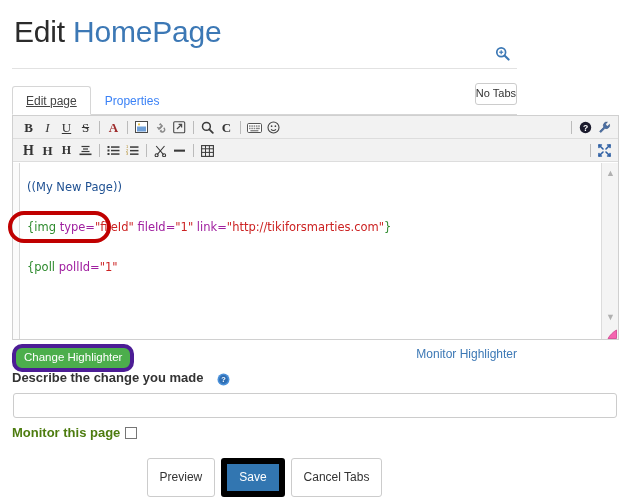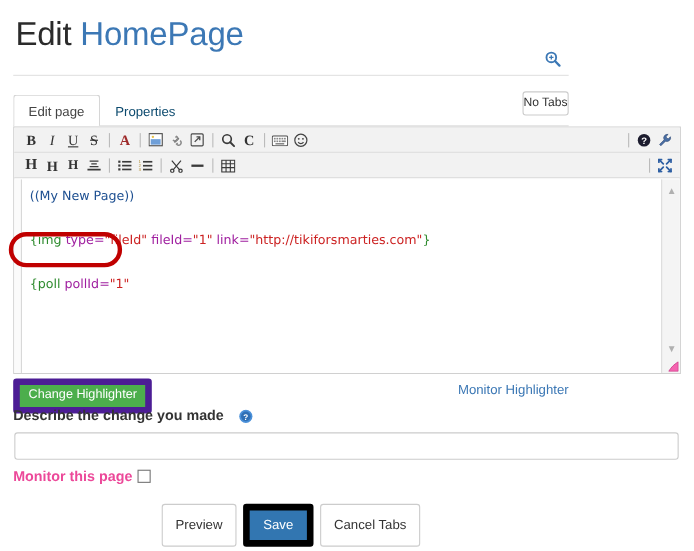--- a/index.html
+++ b/index.html
@@ -94,29 +94,30 @@
     position: relative;
     float: left;
     font-size: 12px;
     line-height: 14px;
     padding: 7px 13px 7px;
     cursor: pointer;
     box-sizing: border-box;
     height: 29px;
     border: 1px solid transparent;
     border-bottom: none;
-    color: #0c4a6e;
+    color: #3b82f6;
   }
   .tab.active {
     background: #ffffff;
     border: 1px solid #d6d6d6;
     border-bottom: 1px solid #ffffff;
     border-radius: 3px 3px 0 0;
     color: #444444;
     margin-bottom: -1px;
+    text-decoration: underline;
   }
 
   
   .editor-frame {
     position: absolute;
     left: 12px;
     top: 115px;
     width: 607px;
     height: 225px;
     border: 1px solid #d0d0d0;
@@ -203,21 +204,21 @@
     width: 6px;
     background: #fbfbfb;
     border-right: 1px solid #d8d8d8;
   }
   .code-area {
     position: absolute;
     left: 7px;
     right: 17px;
     top: 0;
     bottom: 0;
-    padding: 5px 0 0 7px;
+    padding: 14px 0 0 7px;
     font-family: "DejaVu Sans", sans-serif;
     font-size: 11.5px;
     line-height: 20px;
     background: #ffffff;
     box-sizing: border-box;
     overflow: hidden;
   }
   .code-line { white-space: nowrap; }
   .tok-link  { color: #1d4f91; }
   .tok-plug  { color: #2e8b2e; }
@@ -261,26 +262,26 @@
   .hl-row {
     position: absolute;
     left: 12px;
     right: 12px;
     top: 344px;
     height: 20px;
   }
   .btn-green {
     float: left;
     background: #4cae4c;
-    border: 6px solid #4c1d95;
+    border: 4px solid #4c1d95;
     color: #ffffff;
     font-size: 11.5px;
     line-height: 13px;
     padding: 3px 8px 4px;
-    border-radius: 3px;
+    border-radius: 10px;
     font-family: "Liberation Sans", sans-serif;
     cursor: pointer;
   }
   .link-toggle {
     float: right;
     font-size: 12px;
     line-height: 20px;
     color: #3c78b5;
     text-decoration: none;
     cursor: pointer;
@@ -331,21 +332,21 @@
     position: absolute;
     left: 12px;
     top: 424px;
     height: 18px;
     display: flex;
     align-items: center;
   }
   .monitor-label {
     font-size: 13px;
     font-weight: bold;
-    color: #ec4899;
+    color: #4d7c0f;
     line-height: 16px;
   }
   .monitor-box {
     width: 12px;
     height: 12px;
     border: 1px solid #767676;
     background: #ffffff;
     margin-left: 5px;
     box-sizing: border-box;
     cursor: pointer;

